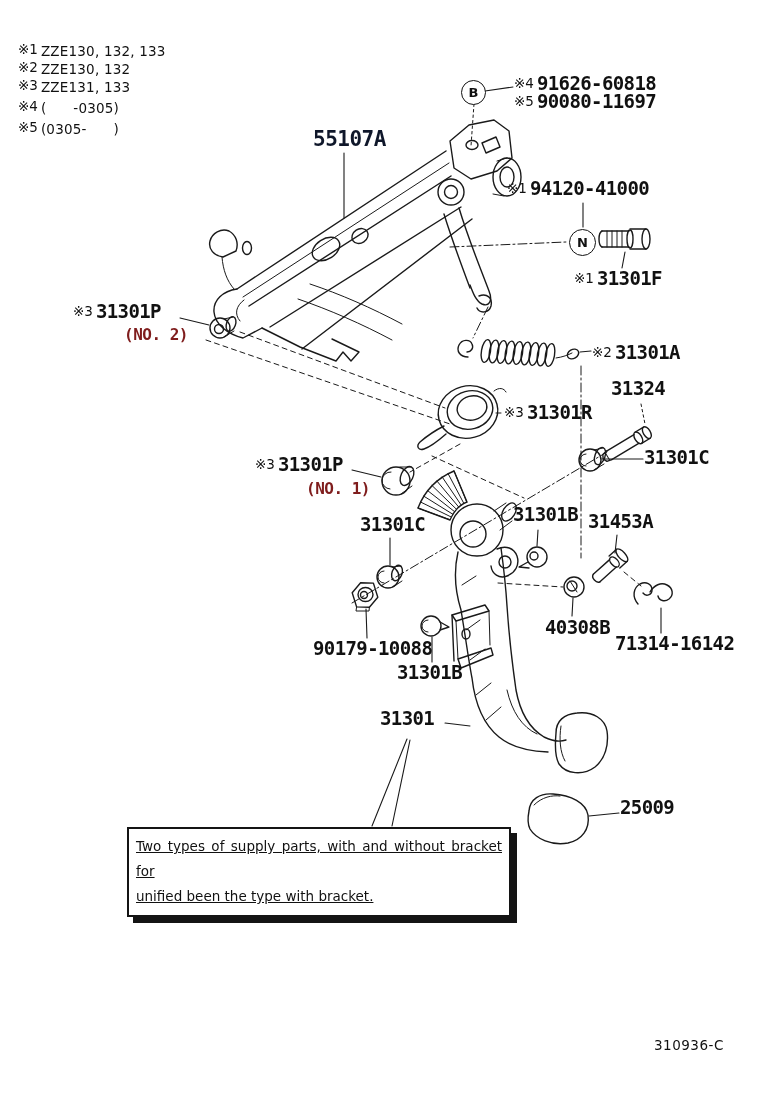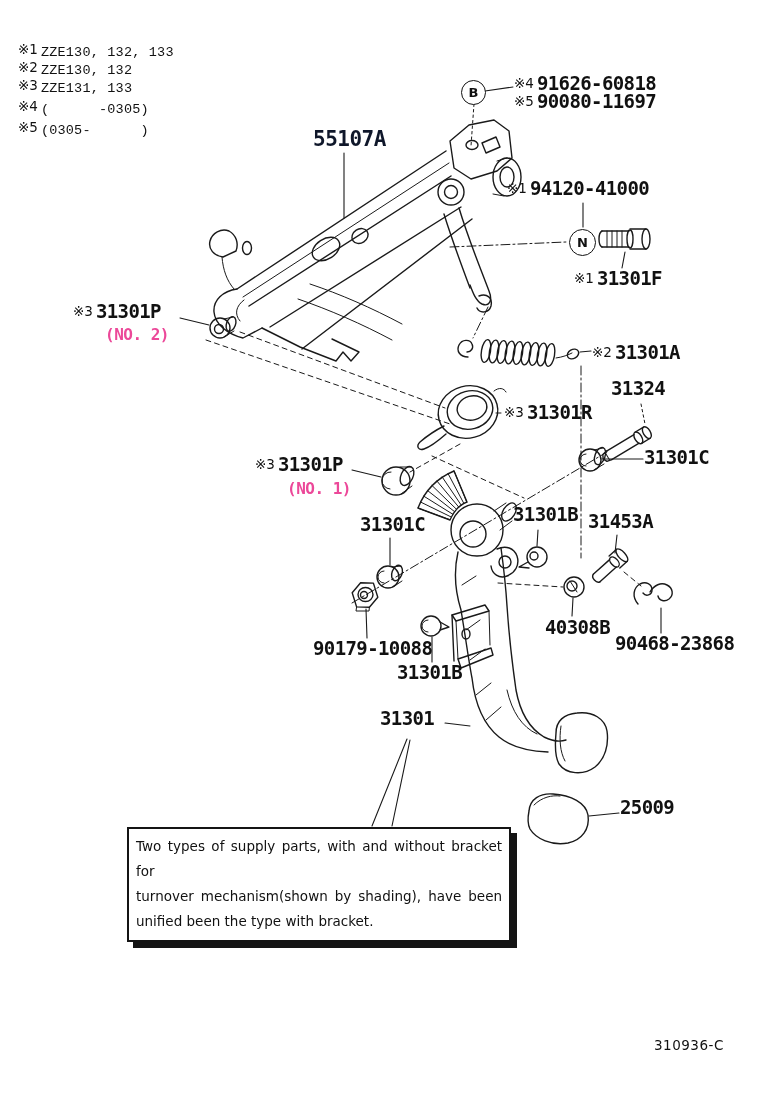--- a/index.html
+++ b/index.html
@@ -10,29 +10,29 @@
          stroke-linecap:round;stroke-linejoin:round;}
   #art .ld{stroke-width:1.1;}
   #art .dsh{stroke-width:1;stroke-dasharray:5,4;}
   #art .ddt{stroke-width:1;stroke-dasharray:9,3,2,3;}
   #art .dot{stroke-width:1;stroke-dasharray:2.5,3;}
   #art .thin{stroke-width:1;}
   .plabel{position:absolute;white-space:nowrap;}
   .pnum{font:700 19px/1 "DejaVu Sans Mono",monospace;letter-spacing:-0.6px;color:#111;}
   .pnum-lg{font:700 21px/1 "DejaVu Sans Mono",monospace;letter-spacing:-0.5px;color:#0f172a;}
   .pmark{font:400 13.5px/1 "DejaVu Sans",sans-serif;margin-right:3px;vertical-align:2px;color:#111;}
-  .psub{font:700 16px/1 "DejaVu Sans Mono",monospace;letter-spacing:-0.5px;color:#ec4899;}
+  .psub{font:700 16px/1 "DejaVu Sans Mono",monospace;letter-spacing:-0.5px;color:#7f1d1d;margin-left:19px;}
   .legend-row{position:absolute;left:18px;font:400 13.5px/1 "DejaVu Sans",sans-serif;}
-  .legend-row .models{white-space:pre;letter-spacing:0.2px;font-family:Liberation Mono, monospace;}
+  .legend-row .models{white-space:pre;letter-spacing:0.2px;}
   .callout{position:absolute;border:1.7px solid #111;border-radius:50%;
            display:flex;align-items:center;justify-content:center;
            font:700 13px/1 "DejaVu Sans",sans-serif;background:#fff;}
   #notebox{position:absolute;left:127px;top:827px;width:366px;background:#fff;
            border:2px solid #141414;box-shadow:6px 6px 0 0 #141414;
-           padding:5px 7px 6px 7px;}
+           padding:5px 7px 6px 7px;text-decoration:underline;}
   .note-line{font:400 13.5px/25px "DejaVu Sans",sans-serif;text-align:justify;text-align-last:justify;}
   .note-line.last{text-align-last:left;}
   #doccode{position:absolute;left:654px;top:1039px;font:400 13.5px/1 "DejaVu Sans",sans-serif;
            letter-spacing:0.5px;}
 </style>
 </head>
 <body>
 
 <div id="stage">
 
@@ -261,26 +261,25 @@
   <div class="plabel" style="left:644px;top:448px"><span class="pnum">31301C</span></div>
 
   <div class="plabel" style="left:255px;top:455px"><span class="pmark">※3</span><span class="pnum">31301P</span></div>
   <div class="plabel" style="left:287px;top:479px"><span class="psub">(NO. 1)</span></div>
 
   <div class="plabel" style="left:360px;top:515px"><span class="pnum">31301C</span></div>
   <div class="plabel" style="left:513px;top:505px"><span class="pnum">31301B</span></div>
   <div class="plabel" style="left:588px;top:512px"><span class="pnum">31453A</span></div>
   <div class="plabel" style="left:545px;top:618px"><span class="pnum">40308B</span></div>
   <div class="plabel" style="left:313px;top:639px"><span class="pnum">90179-10088</span></div>
-  <div class="plabel" style="left:615px;top:634px"><span class="pnum">90468-23868</span></div>
+  <div class="plabel" style="left:615px;top:634px"><span class="pnum">71314-16142</span></div>
   <div class="plabel" style="left:397px;top:663px"><span class="pnum">31301B</span></div>
   <div class="plabel" style="left:380px;top:709px"><span class="pnum">31301</span></div>
   <div class="plabel" style="left:620px;top:798px"><span class="pnum">25009</span></div>
 
   <div id="notebox">
     <div class="note-line">Two types of supply parts, with and without bracket for</div>
-    <div class="note-line">turnover mechanism(shown by shading), have been</div>
     <div class="note-line last">unified been the type with bracket.</div>
   </div>
 
   <div id="doccode">310936-C</div>
 
 </div>
 
 </body></html>

